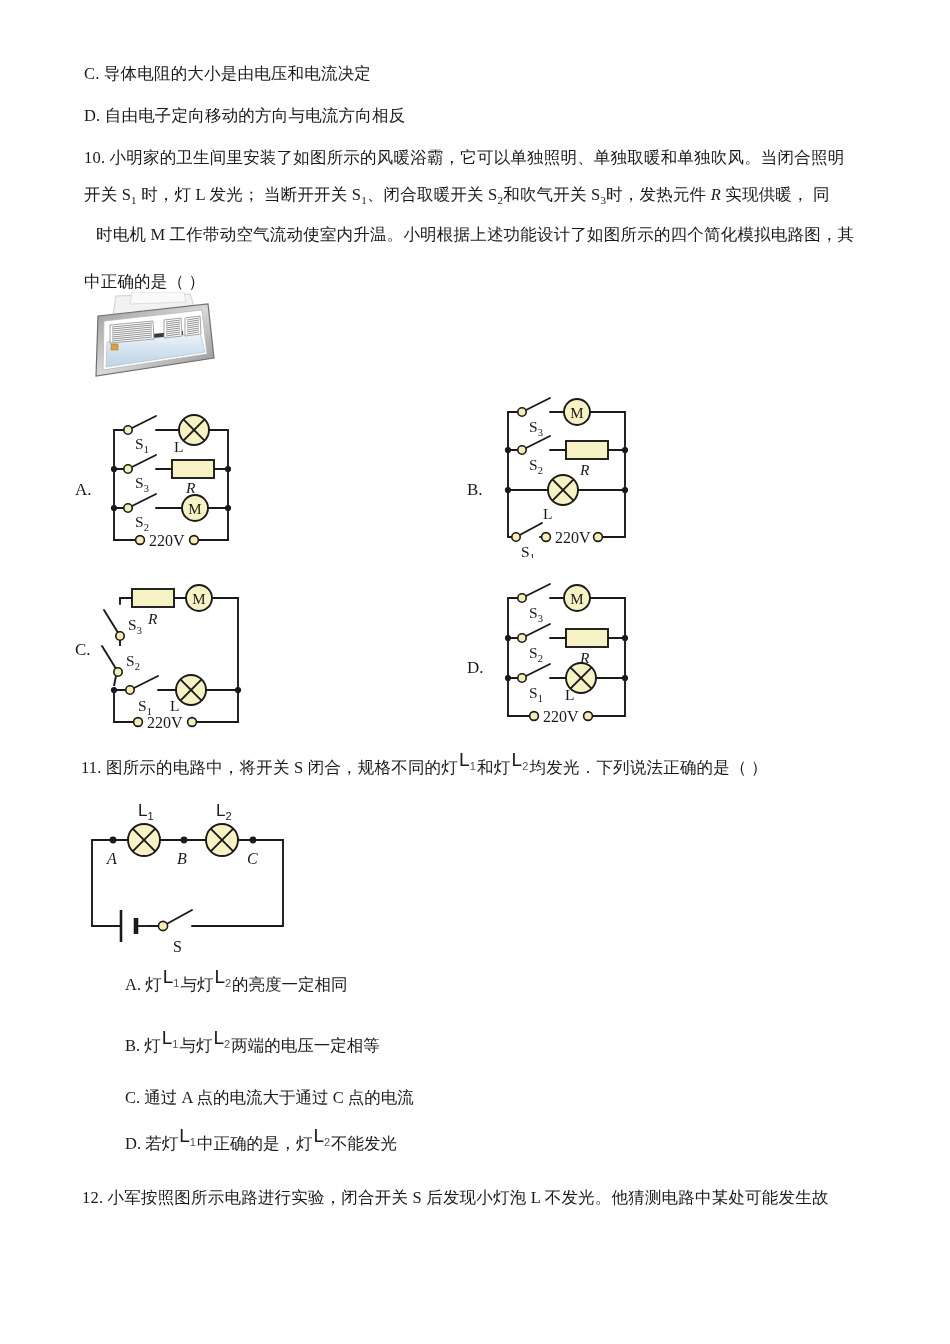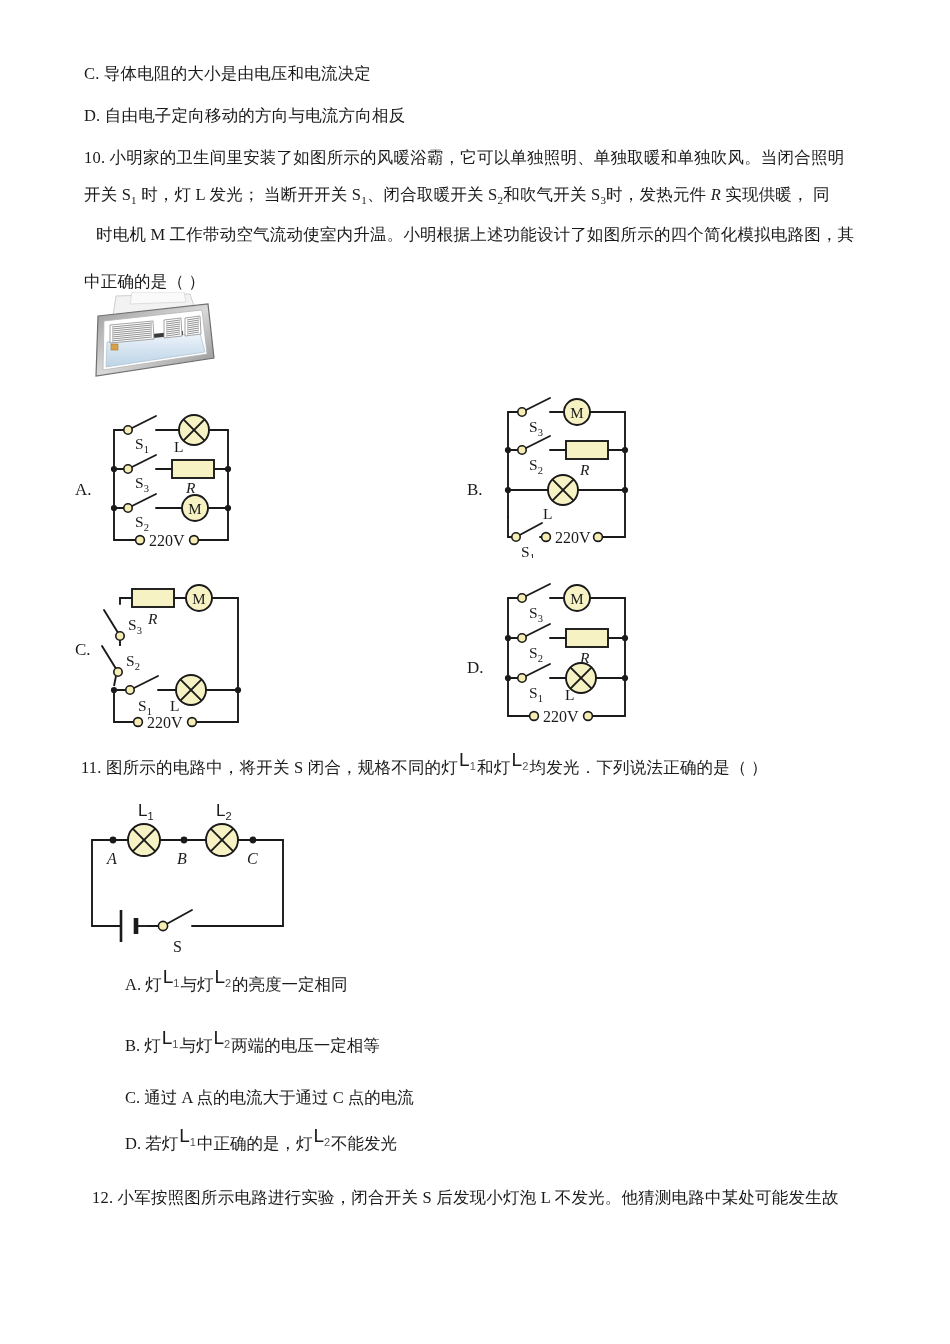--- a/index.html
+++ b/index.html
@@ -474,18 +474,18 @@
   <div class="opt" style="left:84px;top:1086px;text-align:right;">
     <span>C.</span>
     <span>通过 A 点的电流大于通过 C 点的电流</span>
   </div>
 
   <div class="opt" style="left:84px;top:1131px;">
     <span>D.</span>
     <span>若灯</span><span class="lraise"><span>L</span><i>1</i></span><span>中正确的是，灯</span><span class="lraise"><span>L</span><i>2</i></span><span>不能发光</span>
   </div>
 
-  <div class="tline" style="left:92px;top:1186px;">
+  <div class="tline" style="left:82px;top:1186px;">
     <span class="qnum">12.</span>
     <span>小军按照图所示电路进行实验，闭合开关 S 后发现小灯泡 L 不发光。他猜测电路中某处可能发生故</span>
   </div>
 
 </div>
 
 </body></html>

